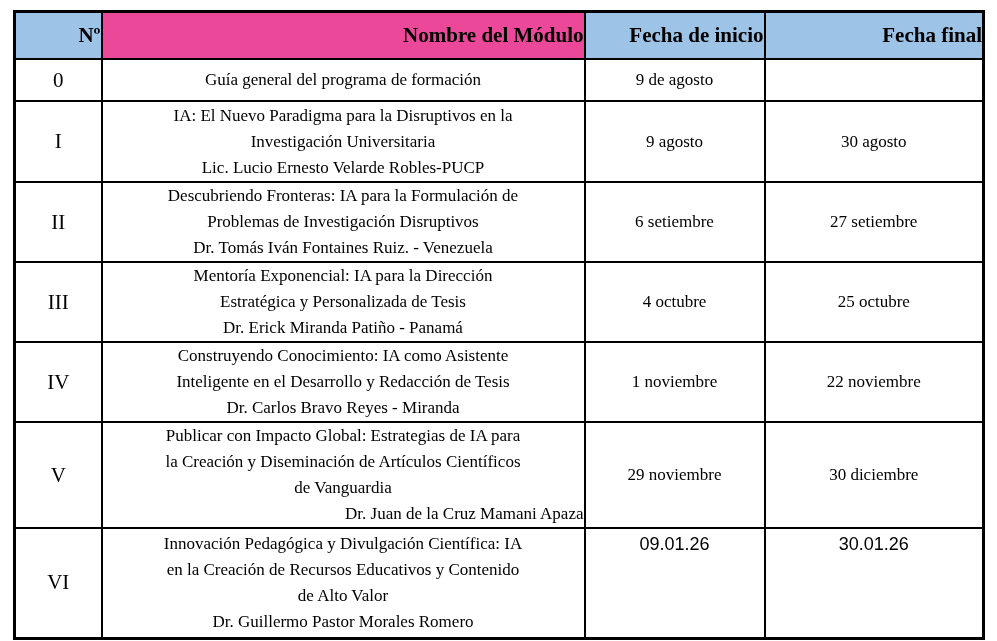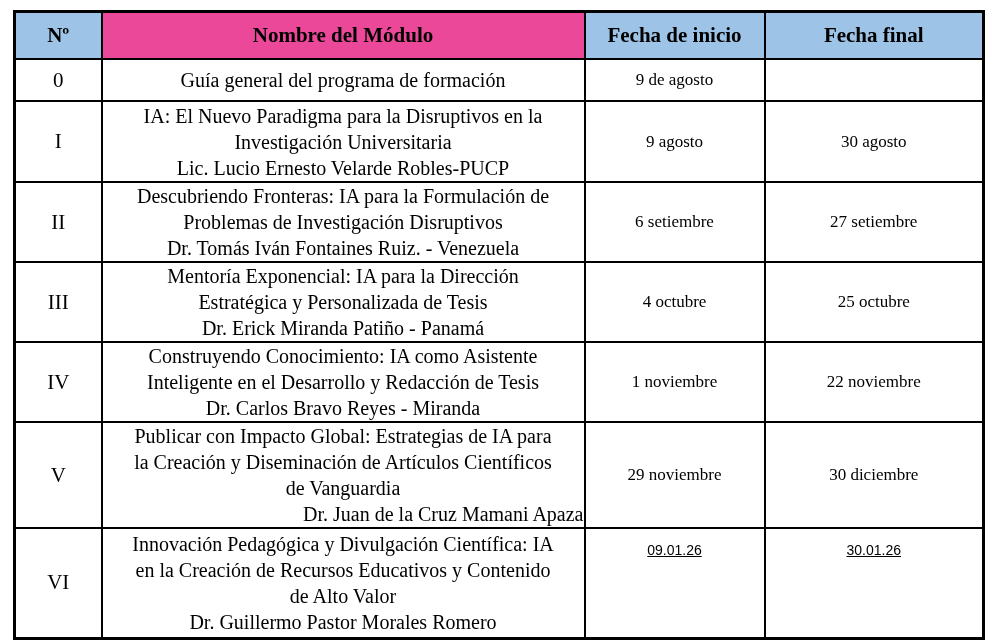--- a/index.html
+++ b/index.html
@@ -34,54 +34,53 @@
   }
   col.c-num   { width: 87px; }
   col.c-name  { width: 483px; }
   col.c-start { width: 180px; }
   col.c-end   { width: 219px; }
 
   thead th {
     height: 45px;
     font-size: 21px;
     font-weight: bold;
-    text-align: center;
+    text-align: right;
     vertical-align: middle;
   }
 
   td.num {
     font-size: 21px;
     text-align: center;
     vertical-align: middle;
   }
   td.module {
-    font-size: 20px;
+    font-size: 17px;
     text-align: center;
     vertical-align: middle;
     padding: 1px 2px;
     line-height: 26px;
     margin-top: 32px;
   }
   .lines { white-space: pre-line; }
   .instructor { line-height: 26px; }
   .instructor:empty { display: none; }
   .instructor.left { text-align: right; padding-left: 1px; }
 
   td.date {
     font-size: 17px;
     text-align: center;
     vertical-align: middle;
     line-height: 24px;
   }
   td.date.code {
     font-family: "Liberation Sans", sans-serif;
-    font-size: 14px;
+    font-size: 18px;
     vertical-align: top;
-    padding-top: 9px;
-    text-decoration: underline;
+    padding-top: 3px;
   }
 
   tr.r-h0 { height: 42px; }
   tr.r-h1 { height: 81px; }
   tr.r-h2 { height: 80px; }
   tr.r-h3 { height: 80px; }
   tr.r-h4 { height: 80px; }
   tr.r-h5 { height: 105px; }
   tr.r-h6 { height: 110px; }
 </style>

